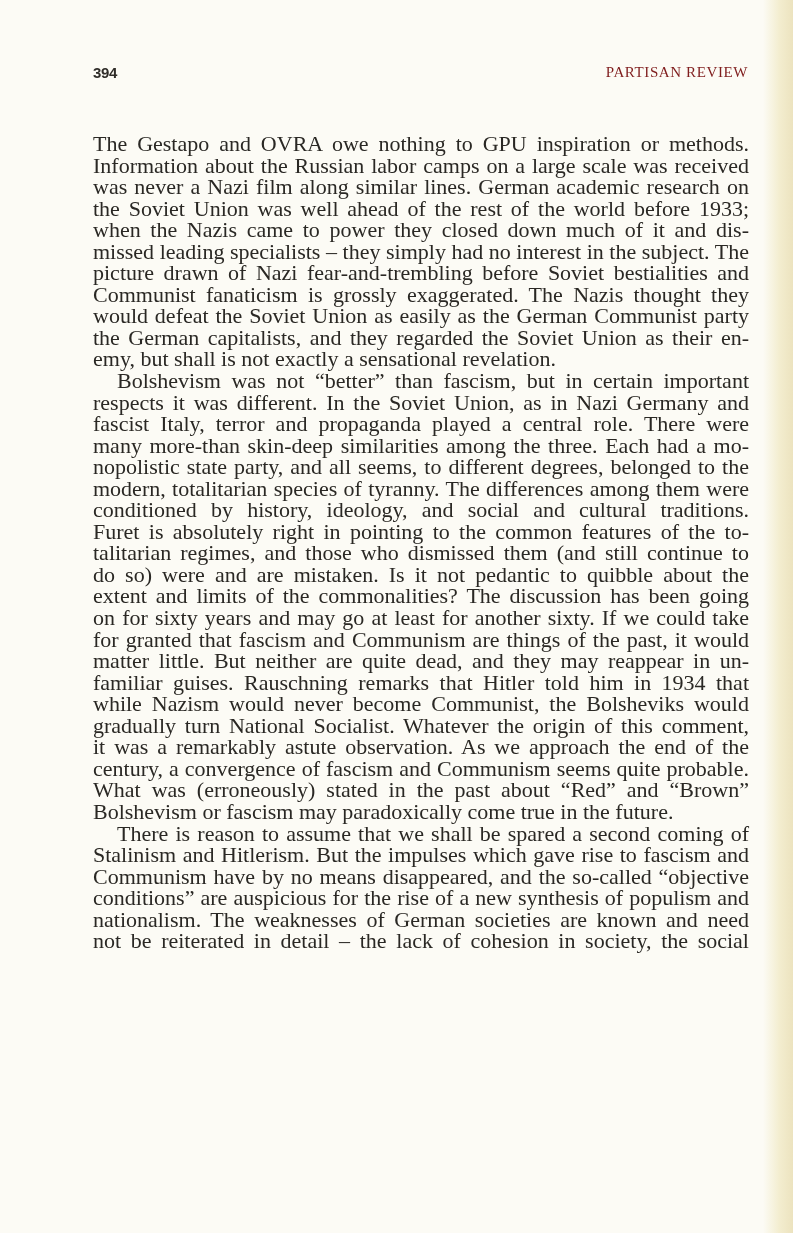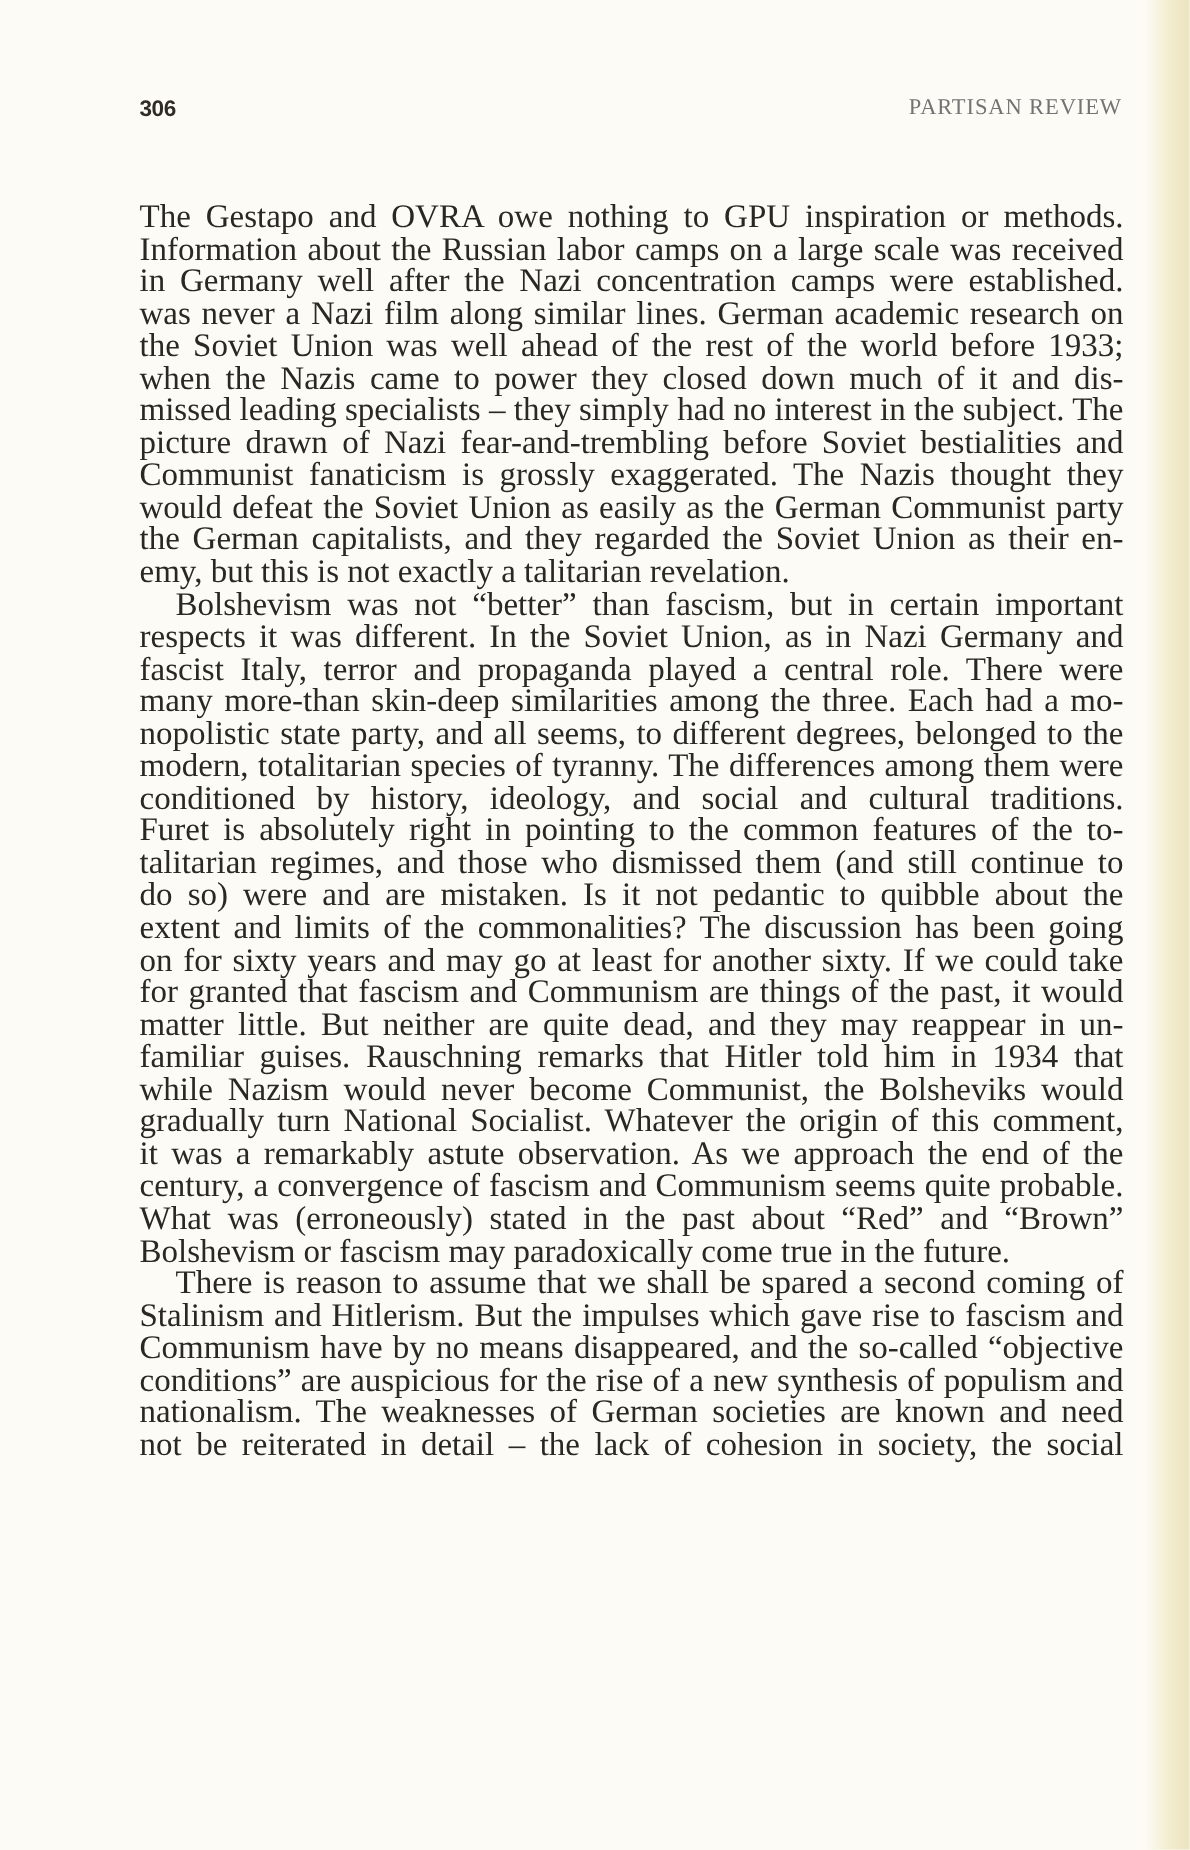--- a/index.html
+++ b/index.html
@@ -40,21 +40,21 @@
       letter-spacing: -0.3px;
       color: #2f2c28;
     }
     .journal-title {
       position: absolute;
       right: 0;
       top: 0;
       font-family: "Liberation Serif", serif;
       font-size: 15px;
       letter-spacing: 0.6px;
-      color: #737373;
+      color: #7f1d1d;
     }
     .text-block {
       position: absolute;
       top: 133px;
       left: 93px;
       width: 656px;
     }
     .line {
       height: 21.55px;
       line-height: 21.55px;
@@ -77,38 +77,37 @@
     em {
       font-style: italic;
     }
   </style>
 </head>
 <body>
 
 <div class="edge-shade"></div>
 
 <div class="running-head">
-  <span class="page-number">306</span>
+  <span class="page-number">394</span>
   <span class="journal-title">PARTISAN REVIEW</span>
 </div>
 
 <div class="text-block" id="text-block">
     <div class="para">
       <div class="line">The Gestapo and OVRA owe nothing to GPU inspiration or methods.</div>
       <div class="line">Information about the Russian labor camps on a large scale was received</div>
-      <div class="line">in Germany well after the Nazi concentration camps were established.</div>
       <div class="line">was never a Nazi film along similar lines. German academic research on</div>
       <div class="line">the Soviet Union was well ahead of the rest of the world before 1933;</div>
       <div class="line">when the Nazis came to power they closed down much of it and dis-</div>
       <div class="line">missed leading specialists – they simply had no interest in the subject. The</div>
       <div class="line">picture drawn of Nazi fear-and-trembling before Soviet bestialities and</div>
       <div class="line">Communist fanaticism is grossly exaggerated. The Nazis thought they</div>
       <div class="line">would defeat the Soviet Union as easily as the German Communist party</div>
       <div class="line">the German capitalists, and they regarded the Soviet Union as their en-</div>
-      <div class="line last">emy, but this is not exactly a talitarian revelation.</div>
+      <div class="line last">emy, but shall is not exactly a sensational revelation.</div>
     </div>
     <div class="para">
       <div class="line indent">Bolshevism was not “better” than fascism, but in certain important</div>
       <div class="line">respects it was different. In the Soviet Union, as in Nazi Germany and</div>
       <div class="line">fascist Italy, terror and propaganda played a central role. There were</div>
       <div class="line">many more-than skin-deep similarities among the three. Each had a mo-</div>
       <div class="line">nopolistic state party, and all seems, to different degrees, belonged to the</div>
       <div class="line">modern, totalitarian species of tyranny. The differences among them were</div>
       <div class="line">conditioned by history, ideology, and social and cultural traditions.</div>
       <div class="line">Furet is absolutely right in pointing to the common features of the to-</div>

